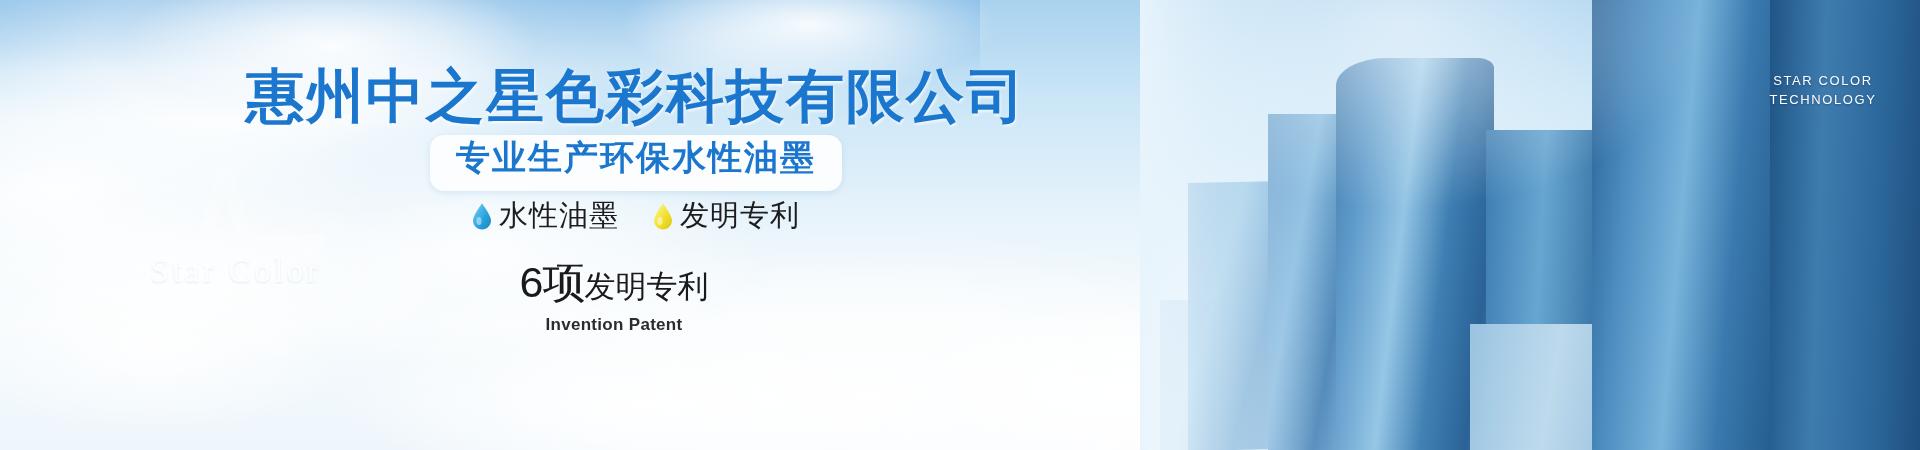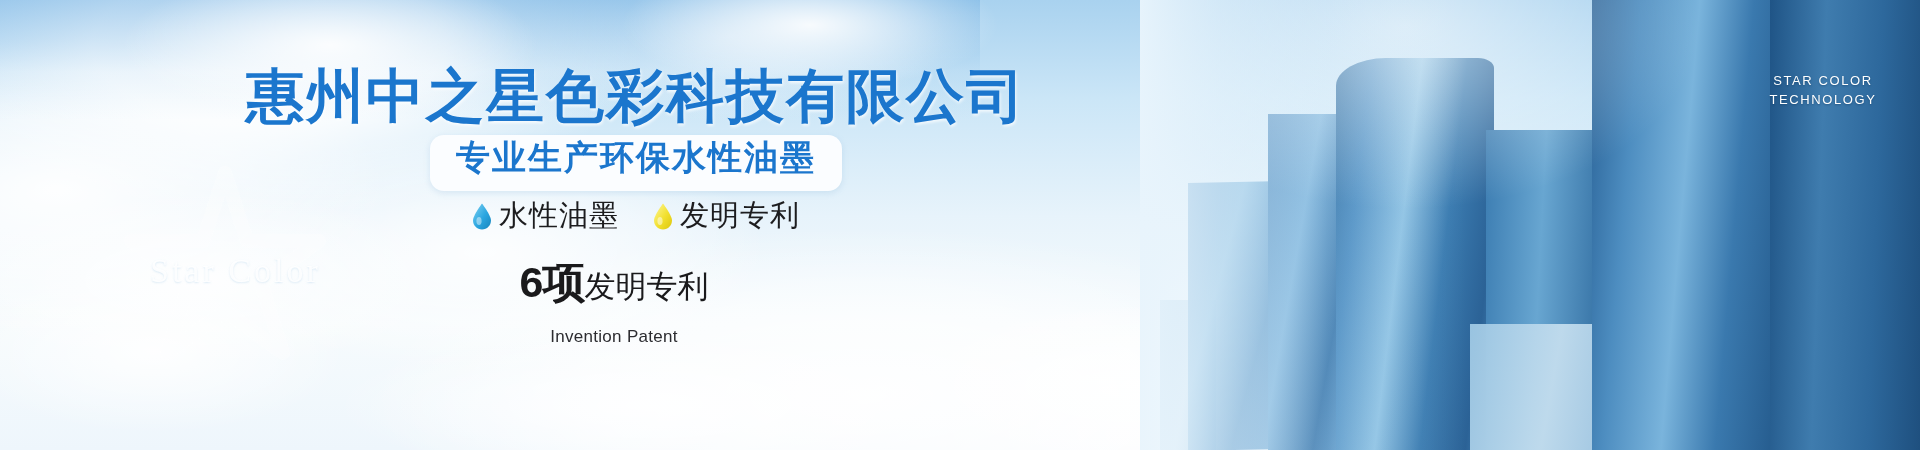--- a/index.html
+++ b/index.html
@@ -207,33 +207,34 @@
   .cred{ text-align:center; }
   .cred-cn{
     font-size:36px;
     color:#1a1a1c;
     letter-spacing:0px;
     white-space:nowrap;
     line-height:1.15;
   }
   .cred-cn .big{
     font-size:43px;
-    font-weight:bold;
+    font-weight:normal;
     letter-spacing:-1px;
   }
   .cred-cn .small{
     font-size:31px;
     font-weight:normal;
   }
   .cred-en{
-    margin-top:20px;
+    margin-top:8px;
     font-size:17px;
     color:#2c2c30;
     letter-spacing:0.3px;
     white-space:nowrap;
+    font-weight:bold;
   }
 </style>
 </head>
 <body>
 
 <div class="banner">
 
   <div class="sky"></div>
   <div class="sky-blue-top"></div>
   <div class="cloud-wisp cw3"></div>

